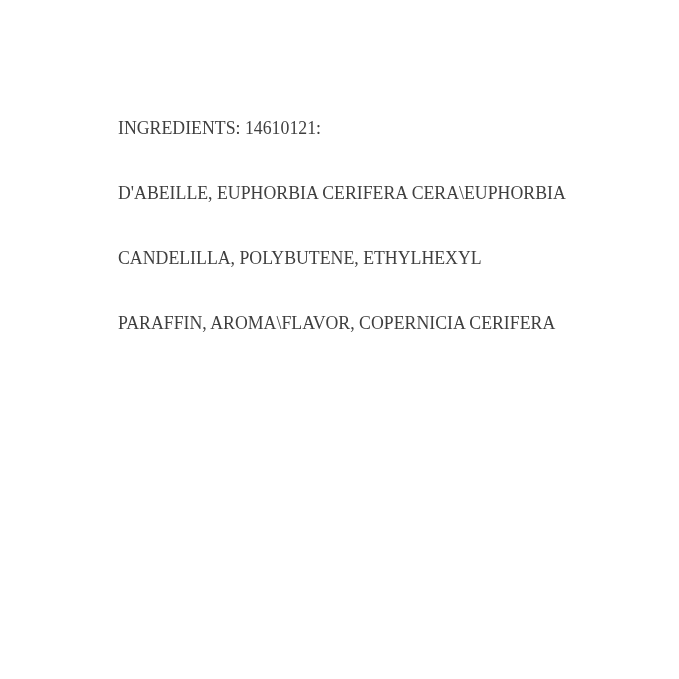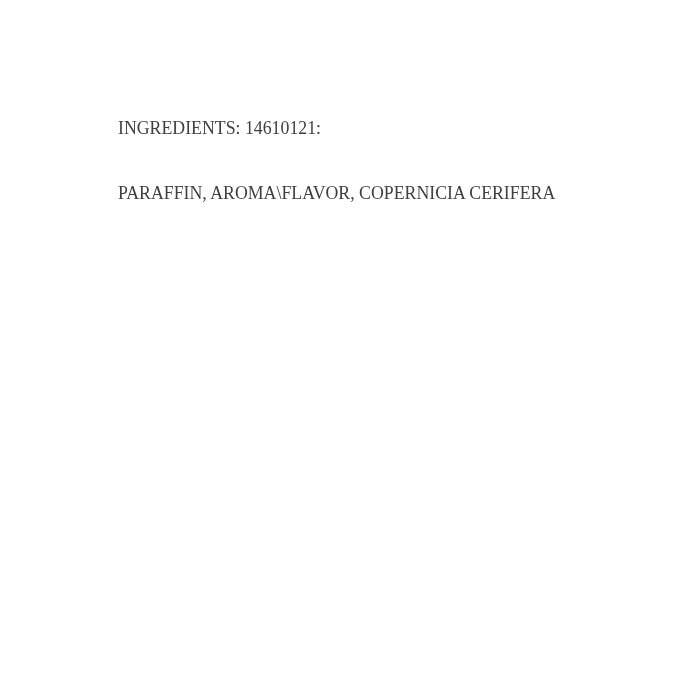--- a/index.html
+++ b/index.html
@@ -27,20 +27,22 @@
   .line {
     height: 21.6px;
   }
 </style>
 </head>
 <body>
 
 <div class="page">
   <div class="text-block">
     <div class="line">INGREDIENTS: 14610121:</div>
+    <div class="line">D'ABEILLE, EUPHORBIA CERIFERA CERA\EUPHORBIA</div>
+    <div class="line">CANDELILLA, POLYBUTENE, ETHYLHEXYL</div>
     <div class="line">PARAFFIN, AROMA\FLAVOR, COPERNICIA CERIFERA</div>
     
     
     
     
     
     
     
     
     

